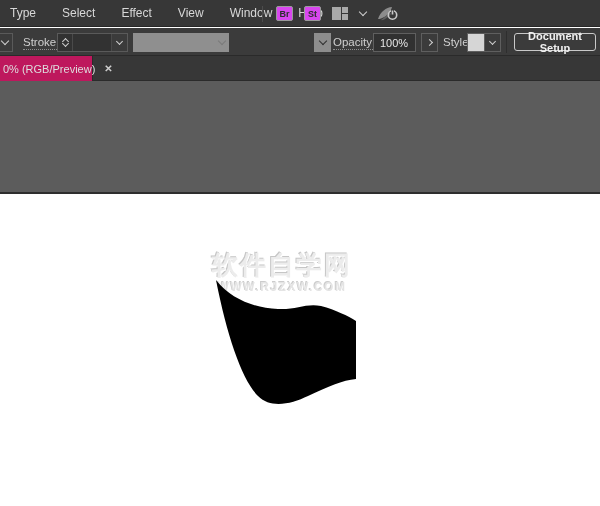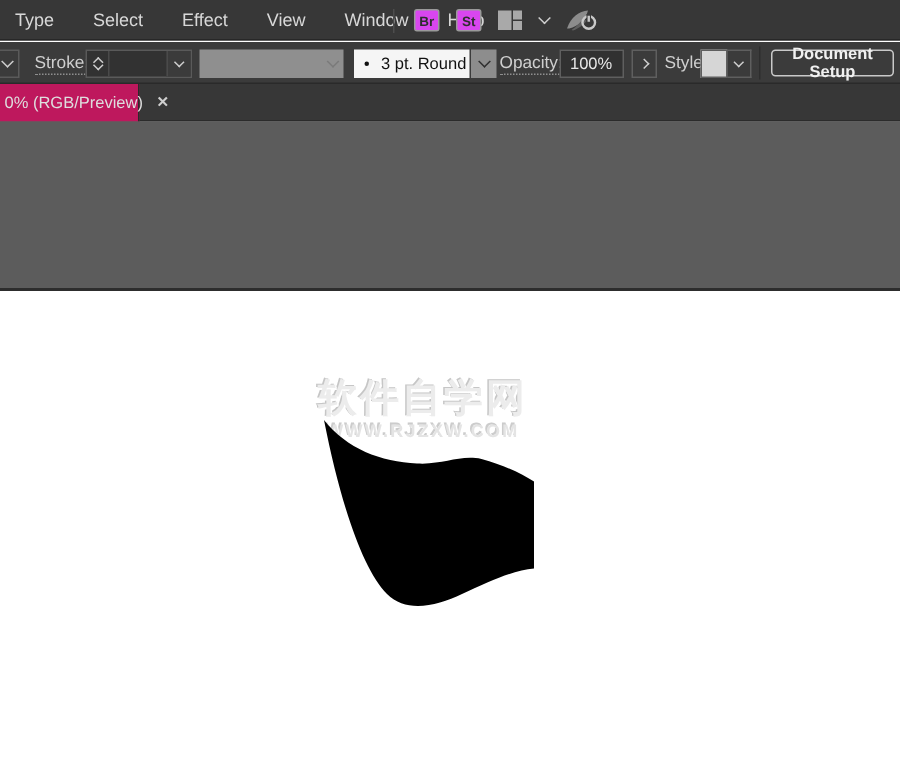--- a/index.html
+++ b/index.html
@@ -161,24 +161,20 @@
     <div class="stroke-field"></div>
     <div class="combo-chev">
       <span class="chev down sm"></span>
     </div>
   </div>
 
   <div class="disabled-dd">
     <span class="chev down"></span>
   </div>
 
-  <div class="brush-dd">
-    <span class="brush-dot"></span>
-    <span>3 pt. Round</span>
-  </div>
   <div class="brush-chev">
     <span class="chev down dark"></span>
   </div>
 
   <span class="ctl-label" style="left:333px;">Opacity:</span>
   <div class="opacity-field">
     <span>100%</span>
   </div>
   <div class="more-btn">
     <span class="chev right sm"></span>

